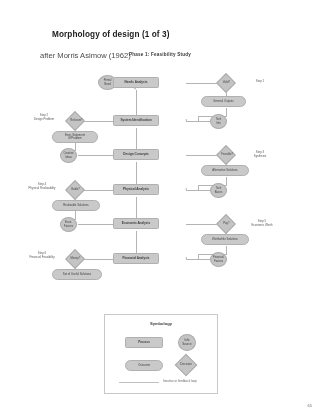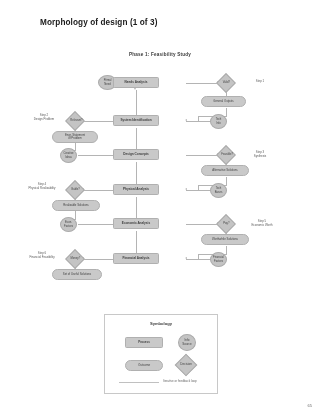--- a/index.html
+++ b/index.html
@@ -5,21 +5,21 @@
   html,body{margin:0;padding:0;}
   body{
     width:320px;height:414px;background:#ffffff;overflow:hidden;
     font-family:"Liberation Sans",sans-serif;color:#2b2b2b;
     -webkit-font-smoothing:antialiased;
   }
   .page{position:relative;width:320px;height:414px;}
 
   
   .hdr{position:absolute;left:40px;top:18px;}
-  .hdr h1{margin:0;font-size:8.2px;font-weight:bold;letter-spacing:.1px;color:#1b1b1b;}
+  .hdr h1{margin:12px;font-size:8.2px;font-weight:bold;letter-spacing:.1px;color:#1b1b1b;}
   .hdr h2{margin:3px 0 0 0;font-size:7.6px;font-weight:normal;color:#4a4a4a;}
 
   
   .canvas{position:absolute;left:0;top:52px;width:320px;height:240px;}
   .phase-title{
     position:absolute;left:0;top:0;width:320px;text-align:center;
     font-size:4.6px;font-weight:bold;color:#3a3a3a;letter-spacing:.2px;
   }
 
   
@@ -90,20 +90,21 @@
     position:absolute;right:8px;bottom:6px;font-size:4px;color:#6e6e6e;
   }
 </style>
 </head>
 <body>
 
 <div class="page">
 
   <div class="hdr">
     <h1>Morphology of design (1 of 3)</h1>
+    <h2>after Morris Asimow (1962)</h2>
   </div>
 
   <div class="canvas">
 
     <div class="phase-title">Phase 1: Feasibility Study</div>
 
     <div class="ln lnh" style="left:116px;top:31px;width:33px;"></div>
     <div class="arw arw-r" style="left:148px;top:29.4px;"></div>
 
     <div class="ln lnh" style="left:186px;top:31px;width:32px;"></div>

